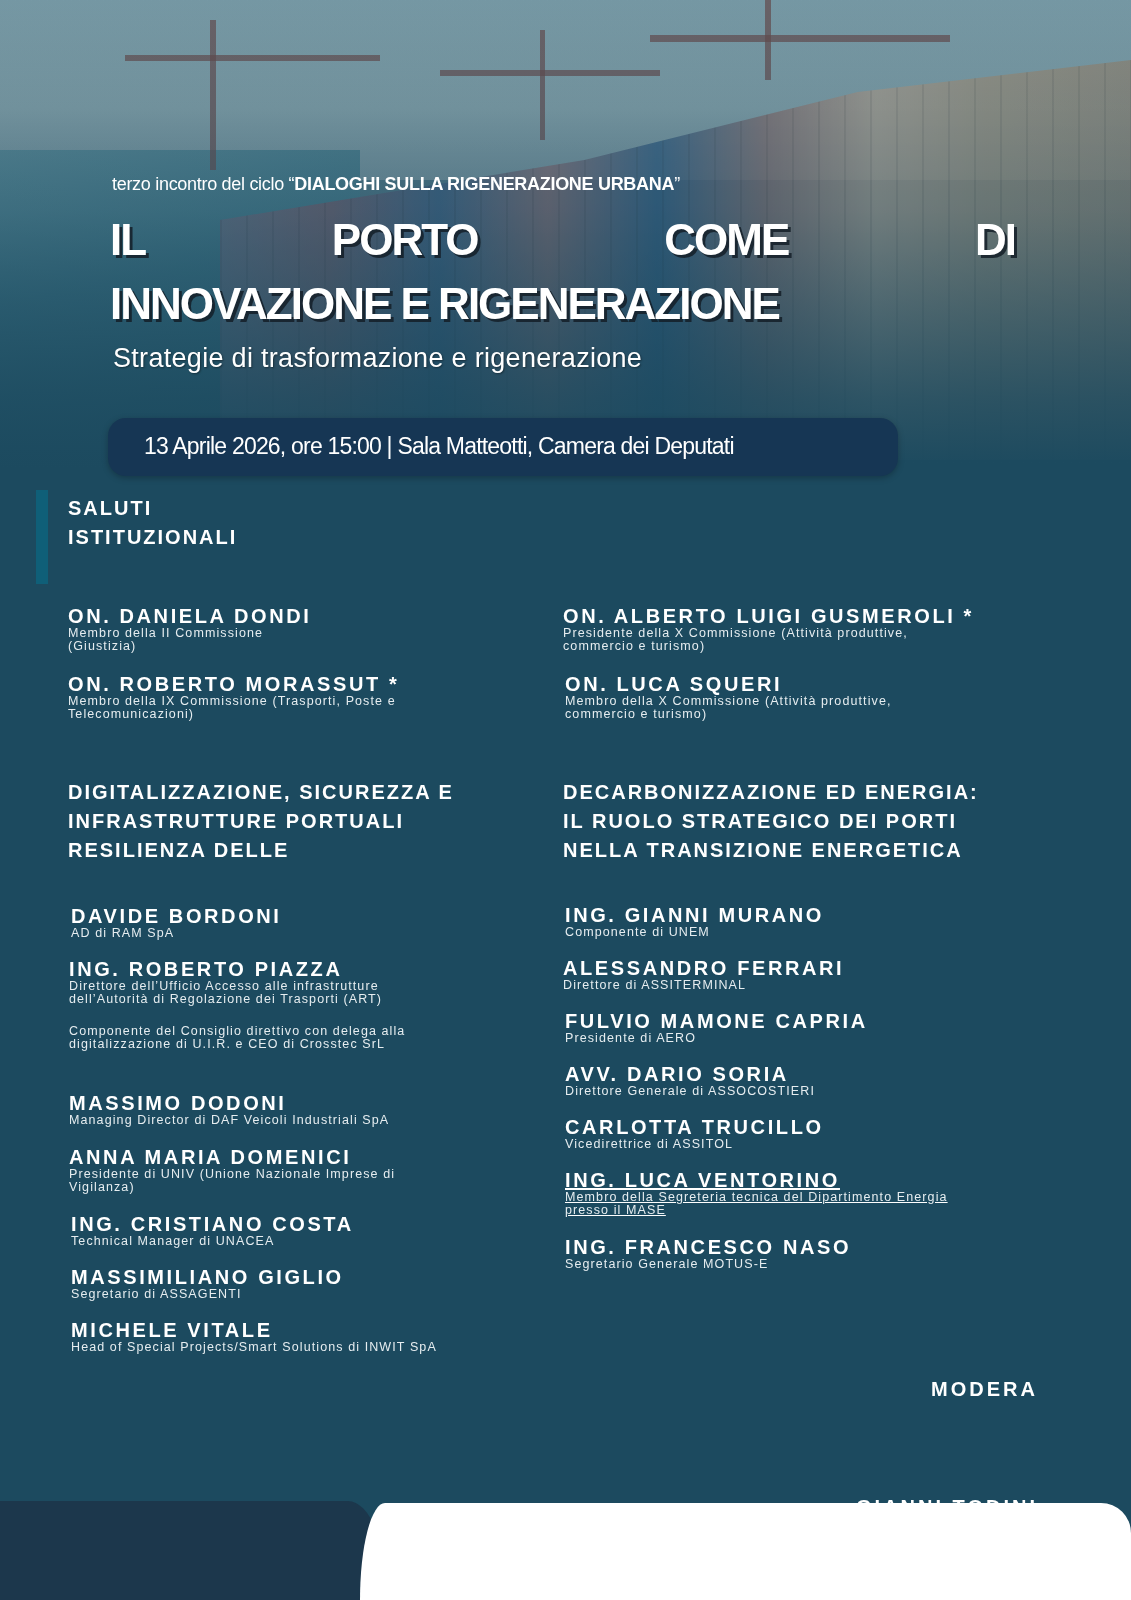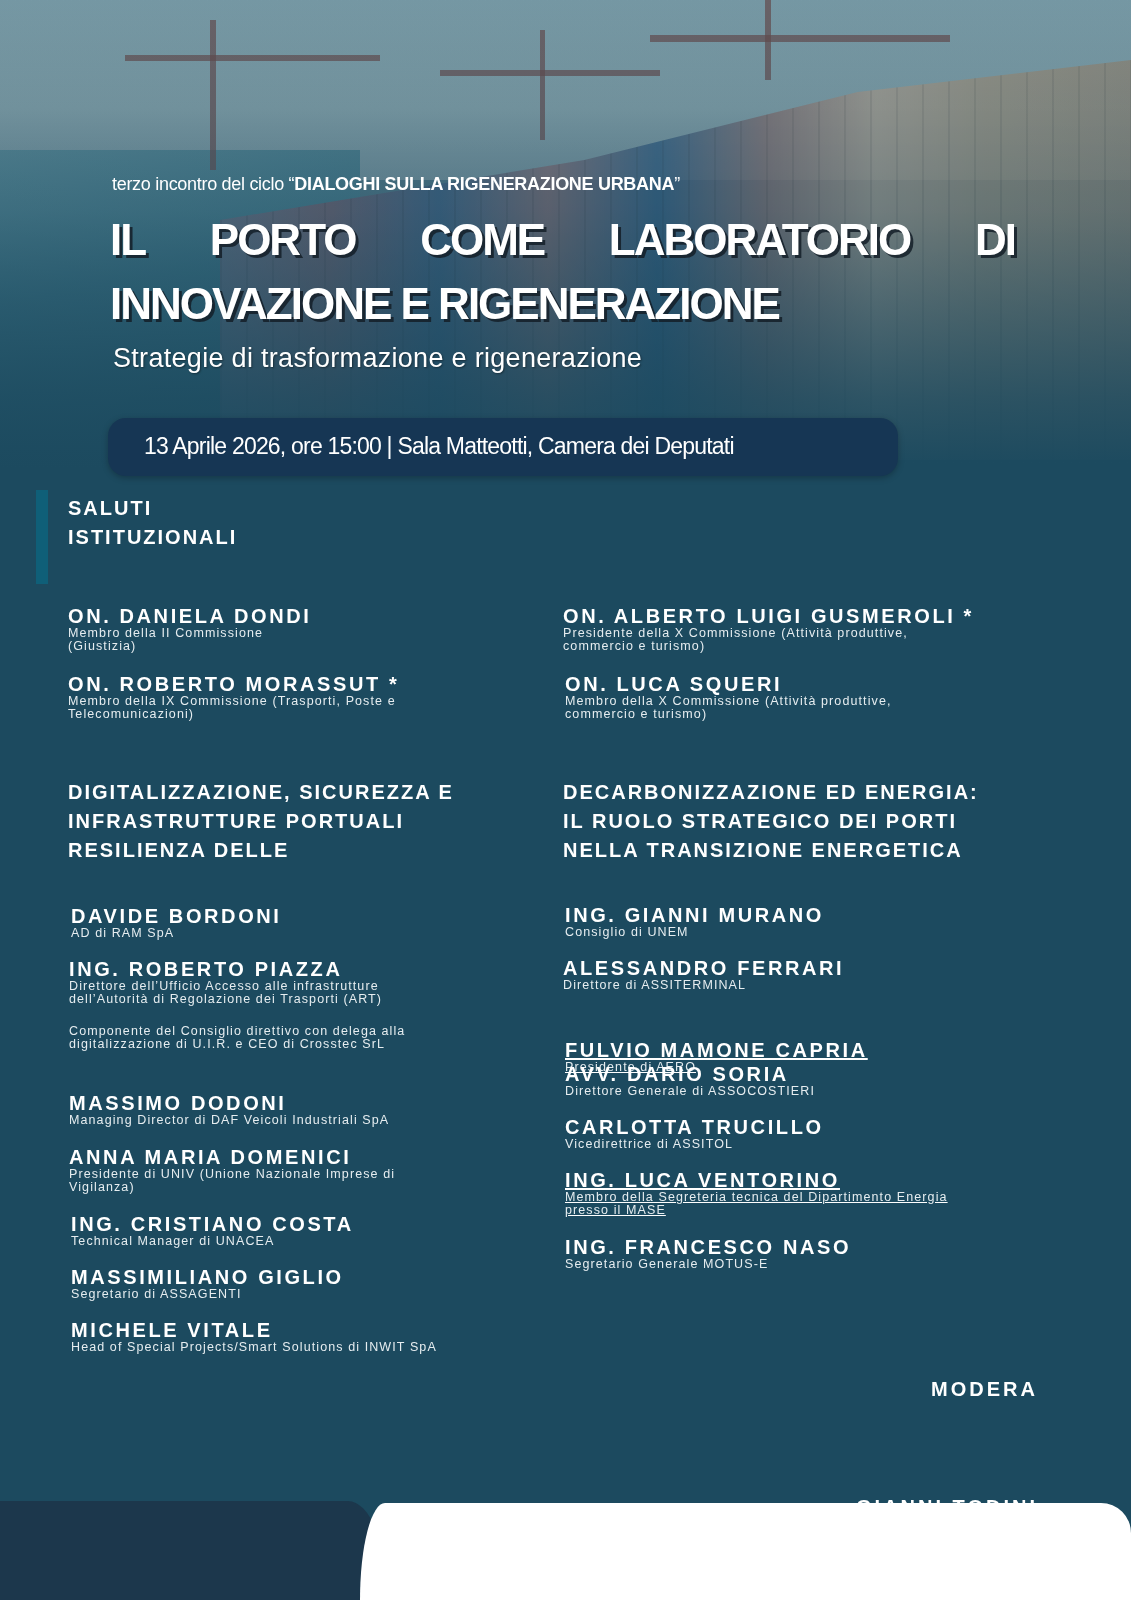--- a/index.html
+++ b/index.html
@@ -62,21 +62,20 @@
   <div class="hero-overlay"></div>
 </div>
 
 <div class="kicker"><span>terzo incontro del ciclo “</span><b>DIALOGHI SULLA RIGENERAZIONE URBANA</b><span>”</span></div>
 
 <div class="title">
   <div class="line1">
     <span>IL</span>
     <span>PORTO</span>
     <span>COME</span>
-    <span>LABORATORIO</span>
     <span>DI</span>
   </div>
   <div>INNOVAZIONE E RIGENERAZIONE</div>
 </div>
 
 <div class="subtitle">Strategie di trasformazione e rigenerazione</div>
 
 <div class="date-pill">
   <span>13 Aprile 2026, ore 15:00 | Sala Matteotti, Camera dei Deputati</span>
 </div>
@@ -150,27 +149,27 @@
 </div>
 
 <div class="sec-title" style="left:563px;top:778px;">
   <div>DECARBONIZZAZIONE ED ENERGIA:</div>
   <div>IL RUOLO STRATEGICO DEI PORTI</div>
   <div>NELLA TRANSIZIONE ENERGETICA</div>
 </div>
 
 <div class="person" style="left:565px;top:904px;">
   <div class="name">ING. GIANNI MURANO</div>
-  <div class="role">Consiglio di UNEM</div>
+  <div class="role">Componente di UNEM</div>
 </div>
 <div class="person" style="left:563px;top:957px;">
   <div class="name">ALESSANDRO FERRARI</div>
   <div class="role">Direttore di ASSITERMINAL</div>
 </div>
-<div class="person" style="left:565px;top:1039px;text-decoration:underline;">
+<div class="person" style="left:565px;top:1010px;">
   <div class="name">FULVIO MAMONE CAPRIA</div>
   <div class="role">Presidente di AERO</div>
 </div>
 <div class="person" style="left:565px;top:1063px;">
   <div class="name">AVV. DARIO SORIA</div>
   <div class="role">Direttore Generale di ASSOCOSTIERI</div>
 </div>
 <div class="person" style="left:565px;top:1116px;">
   <div class="name">CARLOTTA TRUCILLO</div>
   <div class="role">Vicedirettrice di ASSITOL</div>

